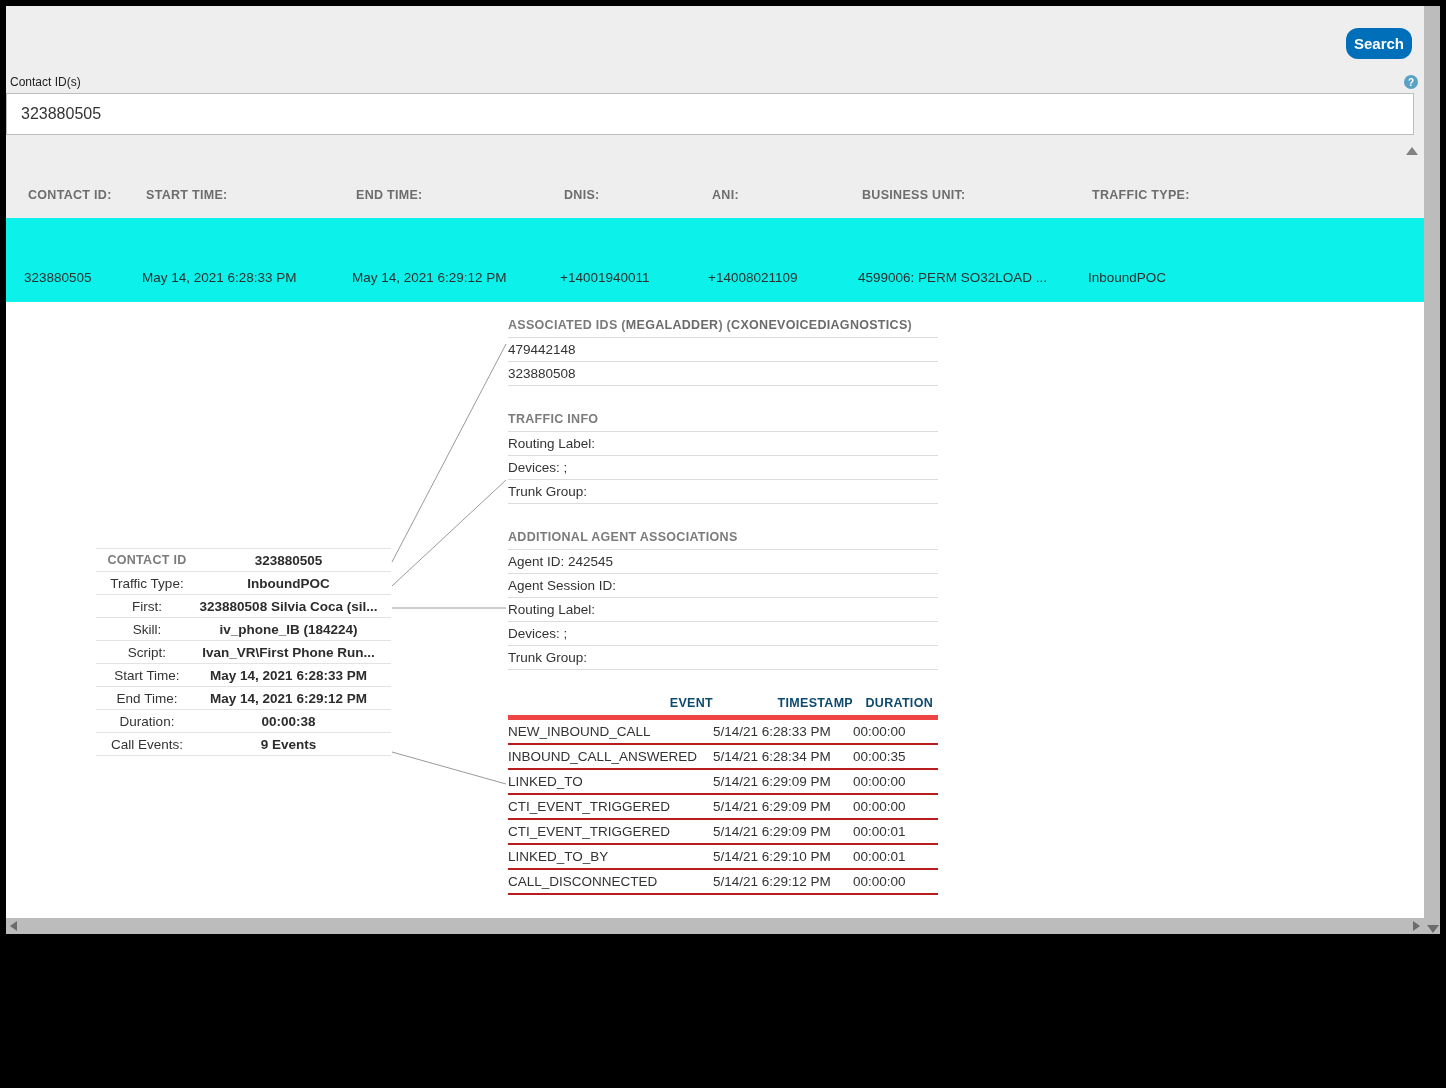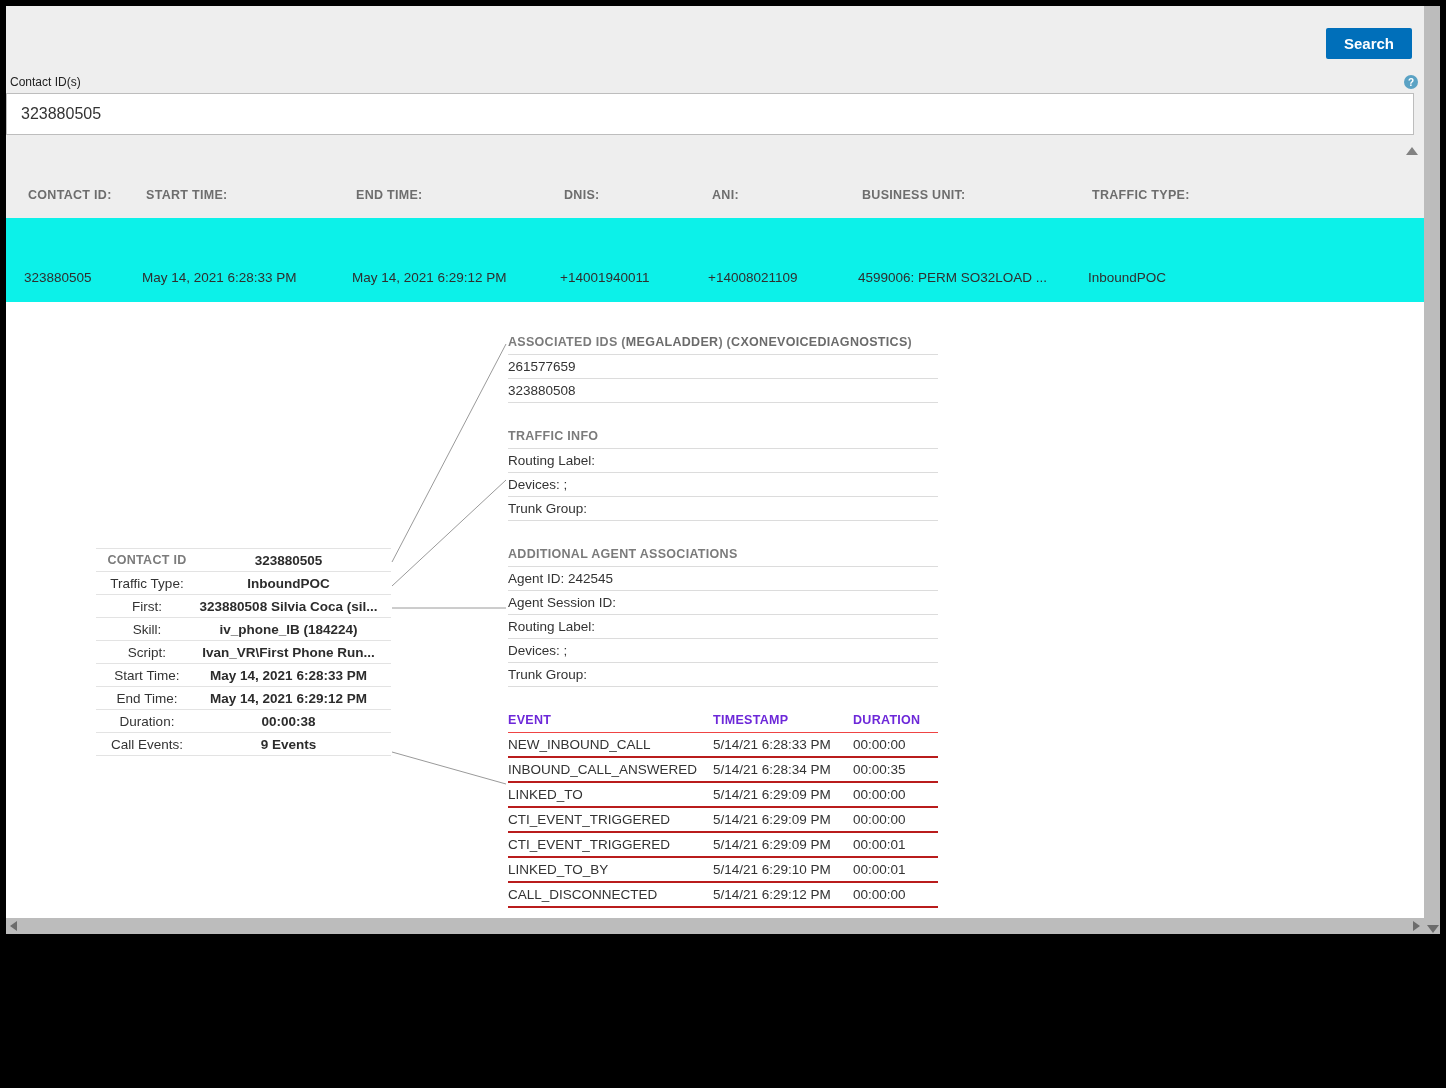--- a/index.html
+++ b/index.html
@@ -31,24 +31,24 @@
     }
     .search-row {
       display: flex;
       justify-content: flex-end;
       padding-right: 12px;
     }
     .search-btn {
       background: #006fba;
       color: #fff;
       border: none;
-      padding: 7px 18px;
+      padding: 7px 8px;
       font-size: 15px;
       font-weight: 600;
-      border-radius: 2px;
+      border-radius: 12px;
       cursor: pointer;
     }
     .section-label-row {
       display: flex;
       justify-content: space-between;
       align-items: center;
       padding: 16px 4px 4px 4px;
     }
     .section-label {
       font-size: 12px;
@@ -159,46 +159,47 @@
     .left-card .header-row .lbl {
       color: #7b7b7b;
       font-weight: 700;
       letter-spacing: 0.3px;
       font-size: 12.5px;
     }
     .val.link { color: #2d4f9a; }
     .right-col {
       position: absolute;
       left: 502px;
-      top: 33px;
+      top: 16px;
       width: 430px;
     }
     .right-col h4 {
       color: #7b7b7b;
       font-size: 12.5px;
       font-weight: 700;
       letter-spacing: 0.3px;
       border-bottom: 1px solid #dcdcdc;
       padding-bottom: 5px;
     }
     .right-col h4 .bold-seg { font-weight: 800; color: #6b6b6b; }
     .row-line {
       border-bottom: 1px solid #dcdcdc;
       padding: 4px 0;
       font-size: 13.5px;
       color: #333;
     }
     .ev-header {
       display: flex;
-      color: #6d28d9;
+      color: #0c4a6e;
       font-size: 12.5px;
       font-weight: 700;
       letter-spacing: 0.3px;
-      border-bottom: 1px solid #ef4444;
+      border-bottom: 5px solid #ef4444;
       padding-bottom: 5px;
+      text-align: right;
     }
     .ev-row {
       display: flex;
       border-bottom: 2px solid #b91c1c;
       padding: 4px 0;
       font-size: 13.5px;
       color: #333;
     }
     .ev-col-event { width: 205px; }
     .ev-col-ts { width: 140px; }
@@ -314,21 +315,21 @@
             <div class="val">00:00:38</div>
           </div>
           <div class="row">
             <div class="lbl">Call Events:</div>
             <div class="val link">9 Events</div>
           </div>
         </div>
 
         <div class="right-col">
           <h4><span>ASSOCIATED IDS (</span><span class="bold-seg">MEGALADDER</span><span>) (</span><span class="bold-seg">CXONEVOICEDIAGNOSTICS</span><span>)</span></h4>
-          <div class="row-line">261577659</div>
+          <div class="row-line">479442148</div>
           <div class="row-line">323880508</div>
 
           <div class="spacer"></div>
           <h4>TRAFFIC INFO</h4>
           <div class="row-line">Routing Label:</div>
           <div class="row-line">Devices: ;</div>
           <div class="row-line">Trunk Group:</div>
 
           <div class="spacer"></div>
           <h4>ADDITIONAL AGENT ASSOCIATIONS</h4>

